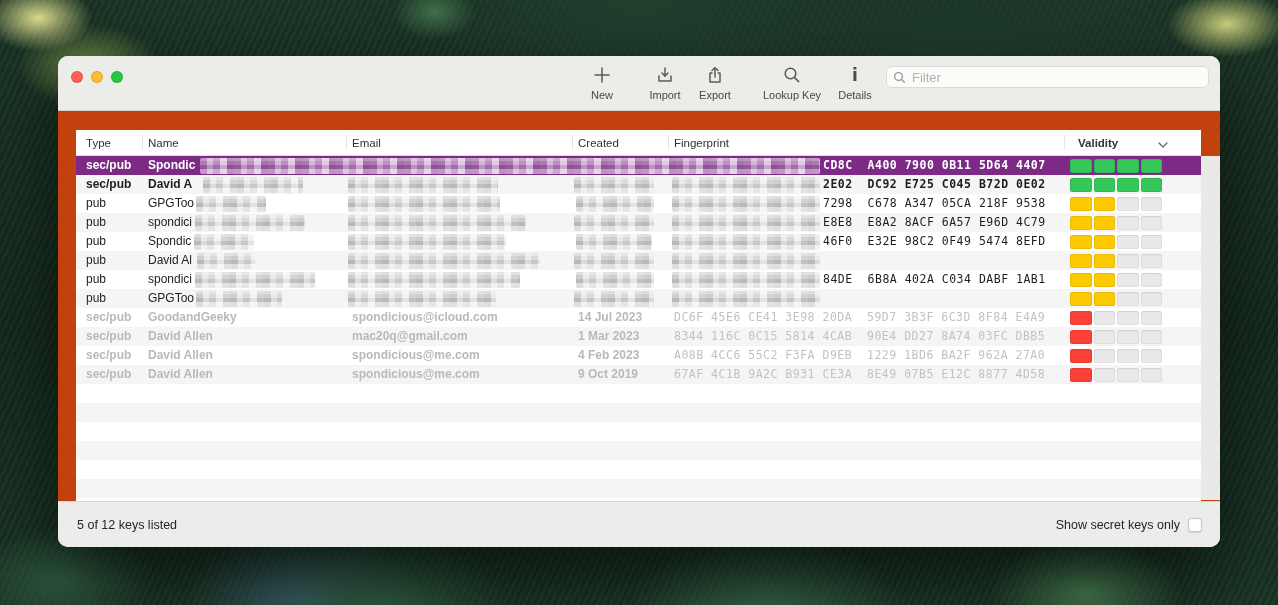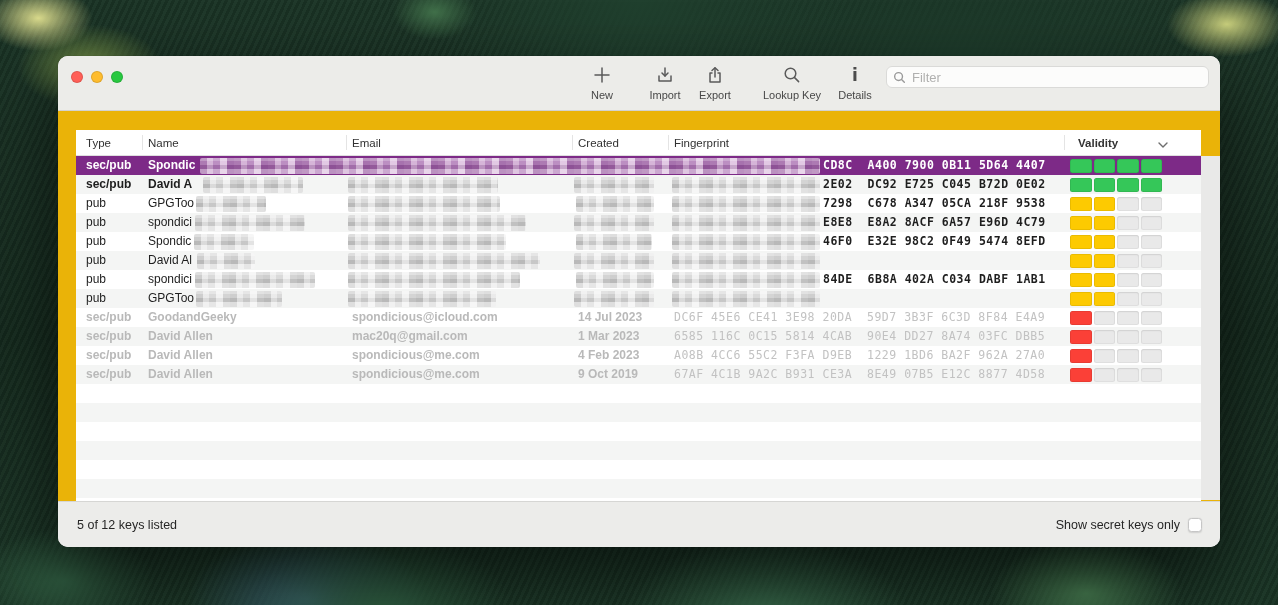--- a/index.html
+++ b/index.html
@@ -37,21 +37,21 @@
   .tbtn .ic{height:24px;display:flex;align-items:center;justify-content:center;color:#5a5a5a;}
   .tbtn .lb{font-size:11px;margin-top:2px;color:#484848;white-space:nowrap;}
   .tbtn .info-glyph{font-size:17px;font-weight:600;color:#4c4c4c;font-family:"DejaVu Sans",sans-serif;}
   .filter{position:absolute;right:11px;top:10px;width:323px;height:22px;background:#fcfcfb;border:1px solid #dadad8;
     border-radius:6px;display:flex;align-items:center;padding:0 6px;box-sizing:border-box;}
   .filter svg{flex:0 0 auto;margin-right:4px;}
   .filter input{border:none;outline:none;background:transparent;font-size:13px;color:#333;width:100%;font-family:inherit;}
   .filter input::placeholder{color:#b0b0af;}
 
   
-  .content{position:absolute;top:55px;left:0;right:0;bottom:45px;background:#eab308;}
+  .content{position:absolute;top:55px;left:0;right:0;bottom:45px;background:#c2410c;}
   .table{position:absolute;left:18px;top:19px;width:1144px;height:370px;}
   .thead{position:absolute;top:0;left:0;width:1125px;height:25px;background:#fff;border-bottom:1px solid #dfdfdf;font-size:11.5px;color:#323232;}
   .th{position:absolute;top:50%;transform:translateY(-50%);white-space:nowrap;}
   .th.sorted{font-weight:700;}
   .hdiv{position:absolute;top:5px;height:15px;width:1px;background:#e4e4e4;}
   .sort-chevron{position:absolute;left:1082px;top:9px;color:#6e6e6e;}
   .tbody{position:absolute;top:26px;left:0;width:1125px;height:428px;
     background:repeating-linear-gradient(180deg,#ffffff 0 19px,#f4f5f4 19px 38px);}
   .gutter{position:absolute;top:26px;left:1125px;width:19px;height:344px;background:#e9e9e8;}
 
@@ -60,21 +60,21 @@
   .row.odd{background:#ffffff}
   .row.even{background:#f4f5f4}
   .row.selected{color:#ffffff;font-weight:700;}
   .row.emphasis{font-weight:700;}
   .row.dimmed{color:#b9b9b9;font-weight:700;}
   .cell{position:absolute;top:0;line-height:19px;white-space:pre;}
   .c-type{left:10px}
   .c-name{left:72px}
   .c-email{left:276px}
   .c-created{left:502px}
-  .c-fp{left:598px;font-family:"DejaVu Sans Mono",monospace;font-size:11.5px;letter-spacing:.5px;font-weight:bold;}
+  .c-fp{left:598px;font-family:"DejaVu Sans Mono",monospace;font-size:11.5px;letter-spacing:.5px;}
   .c-fp.offset{left:747px}
   .row.selected .c-fp,.row.emphasis .c-fp{font-weight:700;}
   .row.dimmed .c-fp{font-weight:400;color:#c2c2c2;}
 
   
   .redact{position:absolute;top:1.5px;height:16px;border-radius:2px;
     background-image:
       repeating-linear-gradient(0deg, rgba(255,255,255,.45) 0 5px, rgba(0,0,0,.05) 5px 9px, rgba(255,255,255,.18) 9px 13px),
       repeating-linear-gradient(90deg, #c3c3c3 0 7px, #e6e6e6 7px 13px, #d2d2d2 13px 20px, #efefef 20px 27px, #cbcbcb 27px 34px);}
   .redact.purple{background-image:
@@ -327,21 +327,21 @@
                 <span class="seg"></span>
                 <span class="seg"></span>
                 <span class="seg"></span>
               </span>
   </div>
             <div class="row even dimmed">
     <span class="cell c-type">sec/pub</span>
     <span class="cell c-name">David Allen</span>
     <span class="cell c-email">mac20q@gmail.com</span>
     <span class="cell c-created">1 Mar 2023</span>
-    <span class="cell c-fp">6585 116C 0C15 5814 4CAB  90E4 DD27 8A74 03FC DBB5</span>
+    <span class="cell c-fp">8344 116C 0C15 5814 4CAB  90E4 DD27 8A74 03FC DBB5</span>
     <span class="validity">
                 <span class="seg filled" style="background: rgb(251, 64, 55);"></span>
                 <span class="seg"></span>
                 <span class="seg"></span>
                 <span class="seg"></span>
               </span>
   </div>
             <div class="row odd dimmed">
     <span class="cell c-type">sec/pub</span>
     <span class="cell c-name">David Allen</span>

